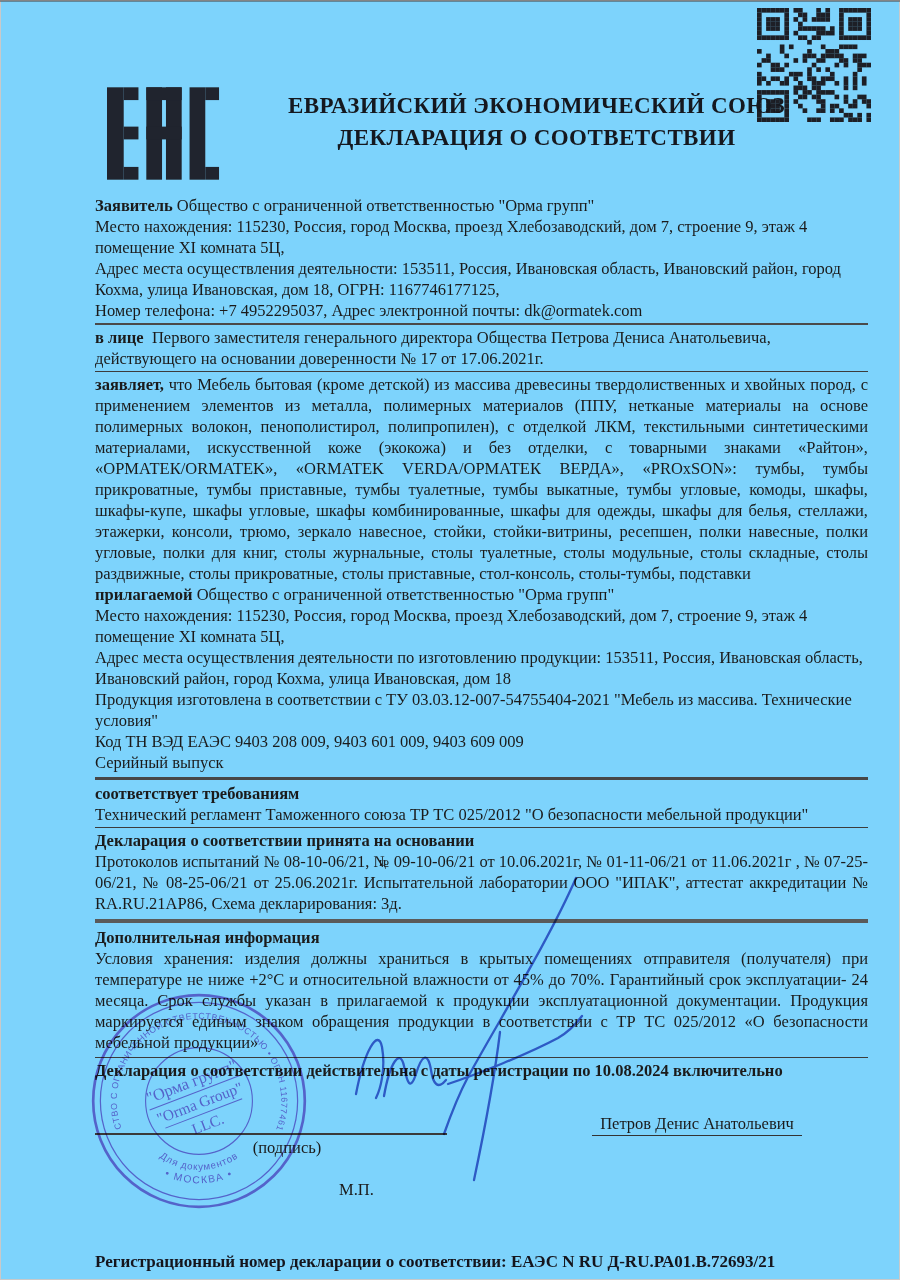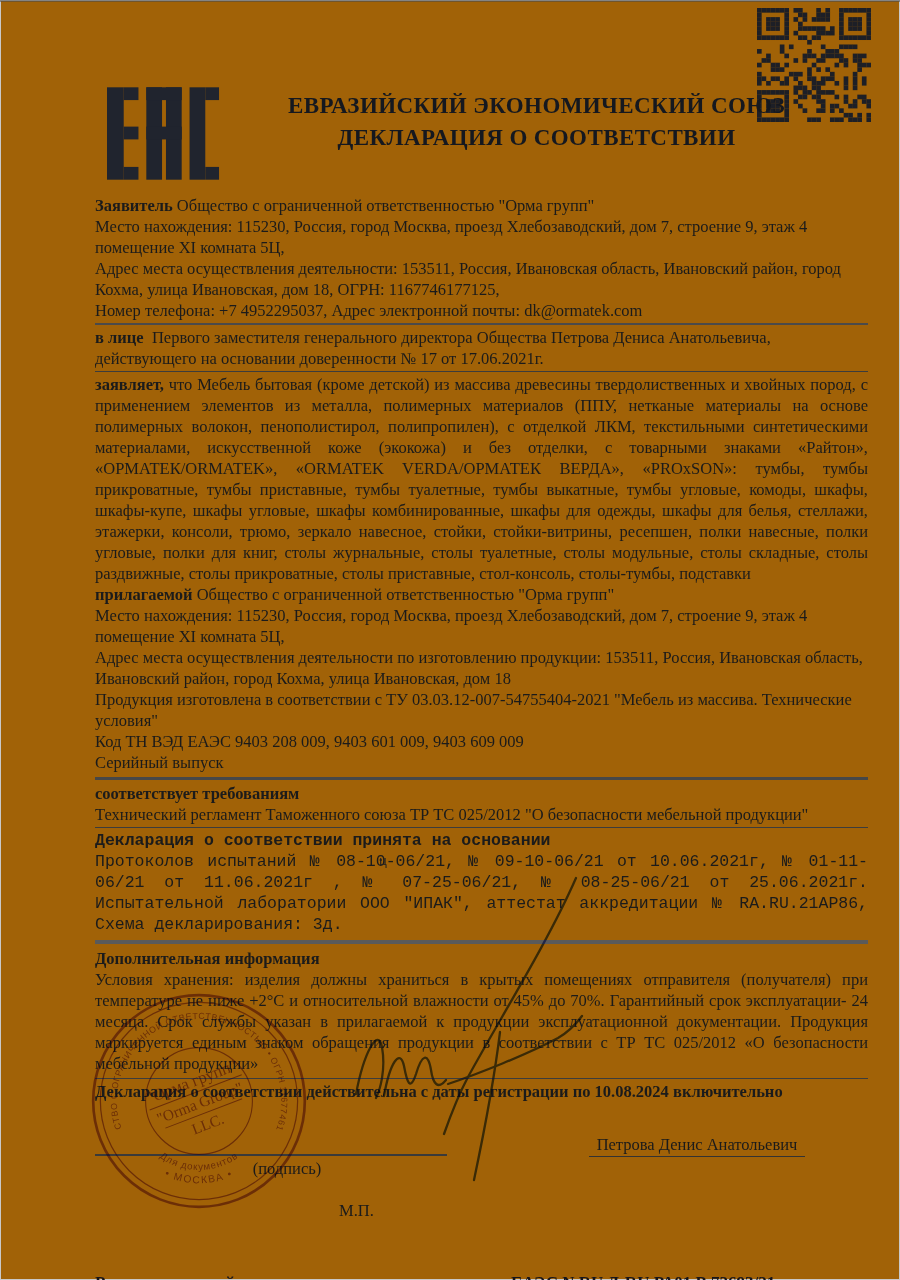--- a/index.html
+++ b/index.html
@@ -1,17 +1,17 @@
 <!DOCTYPE html>
 <html><head>
 <meta charset="utf-8">
 <style>
   html,body{margin:0;padding:0;background:#e8e8e8;}
   .page{
-    position:relative;width:900px;height:1280px;background:#a16207;
+    position:relative;width:900px;height:1280px;background:#7dd3fc;
     font-family:"Liberation Serif",serif;color:#1b1b1b;overflow:hidden;
     box-shadow:inset 0 0 0 1px #c9c9c9;
   }
   .edge-top{position:absolute;top:0;left:0;right:0;height:2px;background:#4a4a4a;opacity:.55;}
   .content{position:absolute;left:95px;top:0;width:773px;font-size:16.5px;line-height:21px;}
   
   .header{position:relative;margin-top:84px;height:102px;}
   .eac-logo{position:absolute;left:12px;top:2px;}
   .titles{position:absolute;left:150px;right:40px;top:6px;text-align:center;
     font-weight:bold;font-size:23px;line-height:32px;letter-spacing:.4px;color:#15181f;}
@@ -19,21 +19,21 @@
   
   p{margin:0;}
   .blk{margin:0;}
   .lead{font-weight:bold;}
   .just{text-align:justify;}
   .hr{border-top:2px solid #4a4a4a;margin:2px 0;}
   .hr-thin{border-top:1.5px solid #3c3c3c;}
   .hr-med{border-top:3px solid #474747;margin:4px 0 3px;}
   .hr-thick{border-top:4px solid #5a5a5a;margin:5px 0 4px;}
   .heading{font-weight:bold;}
-  .basis-wrap{position:relative;font-family:Liberation Mono, monospace;}
+  .basis-wrap{position:relative;}
   .artifact{position:absolute;left:284px;top:21px;font-size:13px;color:#222;}
   .validity{font-weight:bold;}
   
   .sigzone{position:relative;height:126px;margin-top:8px;}
   .sig-line{position:absolute;left:0;top:44px;width:352px;border-bottom:2px solid #3a3a3a;}
   .sig-caption{position:absolute;left:16px;top:48px;width:352px;text-align:center;}
   .fio{position:absolute;left:432px;top:24px;width:340px;text-align:center;}
   .fio .name{display:inline-block;border-bottom:1.5px solid #333;padding:0 8px 1px;}
   .fio .cap{display:block;margin-top:3px;}
   .mp{position:absolute;left:244px;top:90px;}
@@ -392,21 +392,21 @@
     <p class="just">Условия хранения: изделия должны храниться в крытых помещениях отправителя (получателя) при температуре не ниже +2°С и относительной влажности от 45% до 70%. Гарантийный срок эксплуатации- 24 месяца. Срок службы указан в прилагаемой к продукции эксплуатационной документации. Продукция маркируется единым знаком обращения продукции в соответствии с ТР ТС 025/2012 «О безопасности мебельной продукции»</p>
 
     <div class="hr hr-thin" style="margin-top:4px"></div>
 
     <p class="validity">Декларация о соответствии действительна с даты регистрации по  10.08.2024 включительно</p>
 
     <div class="sigzone">
       <div class="sig-line"></div>
       <div class="sig-caption">(подпись)</div>
       <div class="fio">
-        <span class="name">Петрова Денис Анатольевич</span>
+        <span class="name">Петров Денис Анатольевич</span>
       </div>
       <div class="mp">М.П.</div>
     </div>
 
     <div class="regblock">
       <div>Регистрационный номер декларации о соответствии: ЕАЭС N RU Д-RU.РА01.В.72693/21</div>
       <div class="l2">Дата регистрации декларации о соответствии: 11.08.2021</div>
     </div>
   </div>
 

